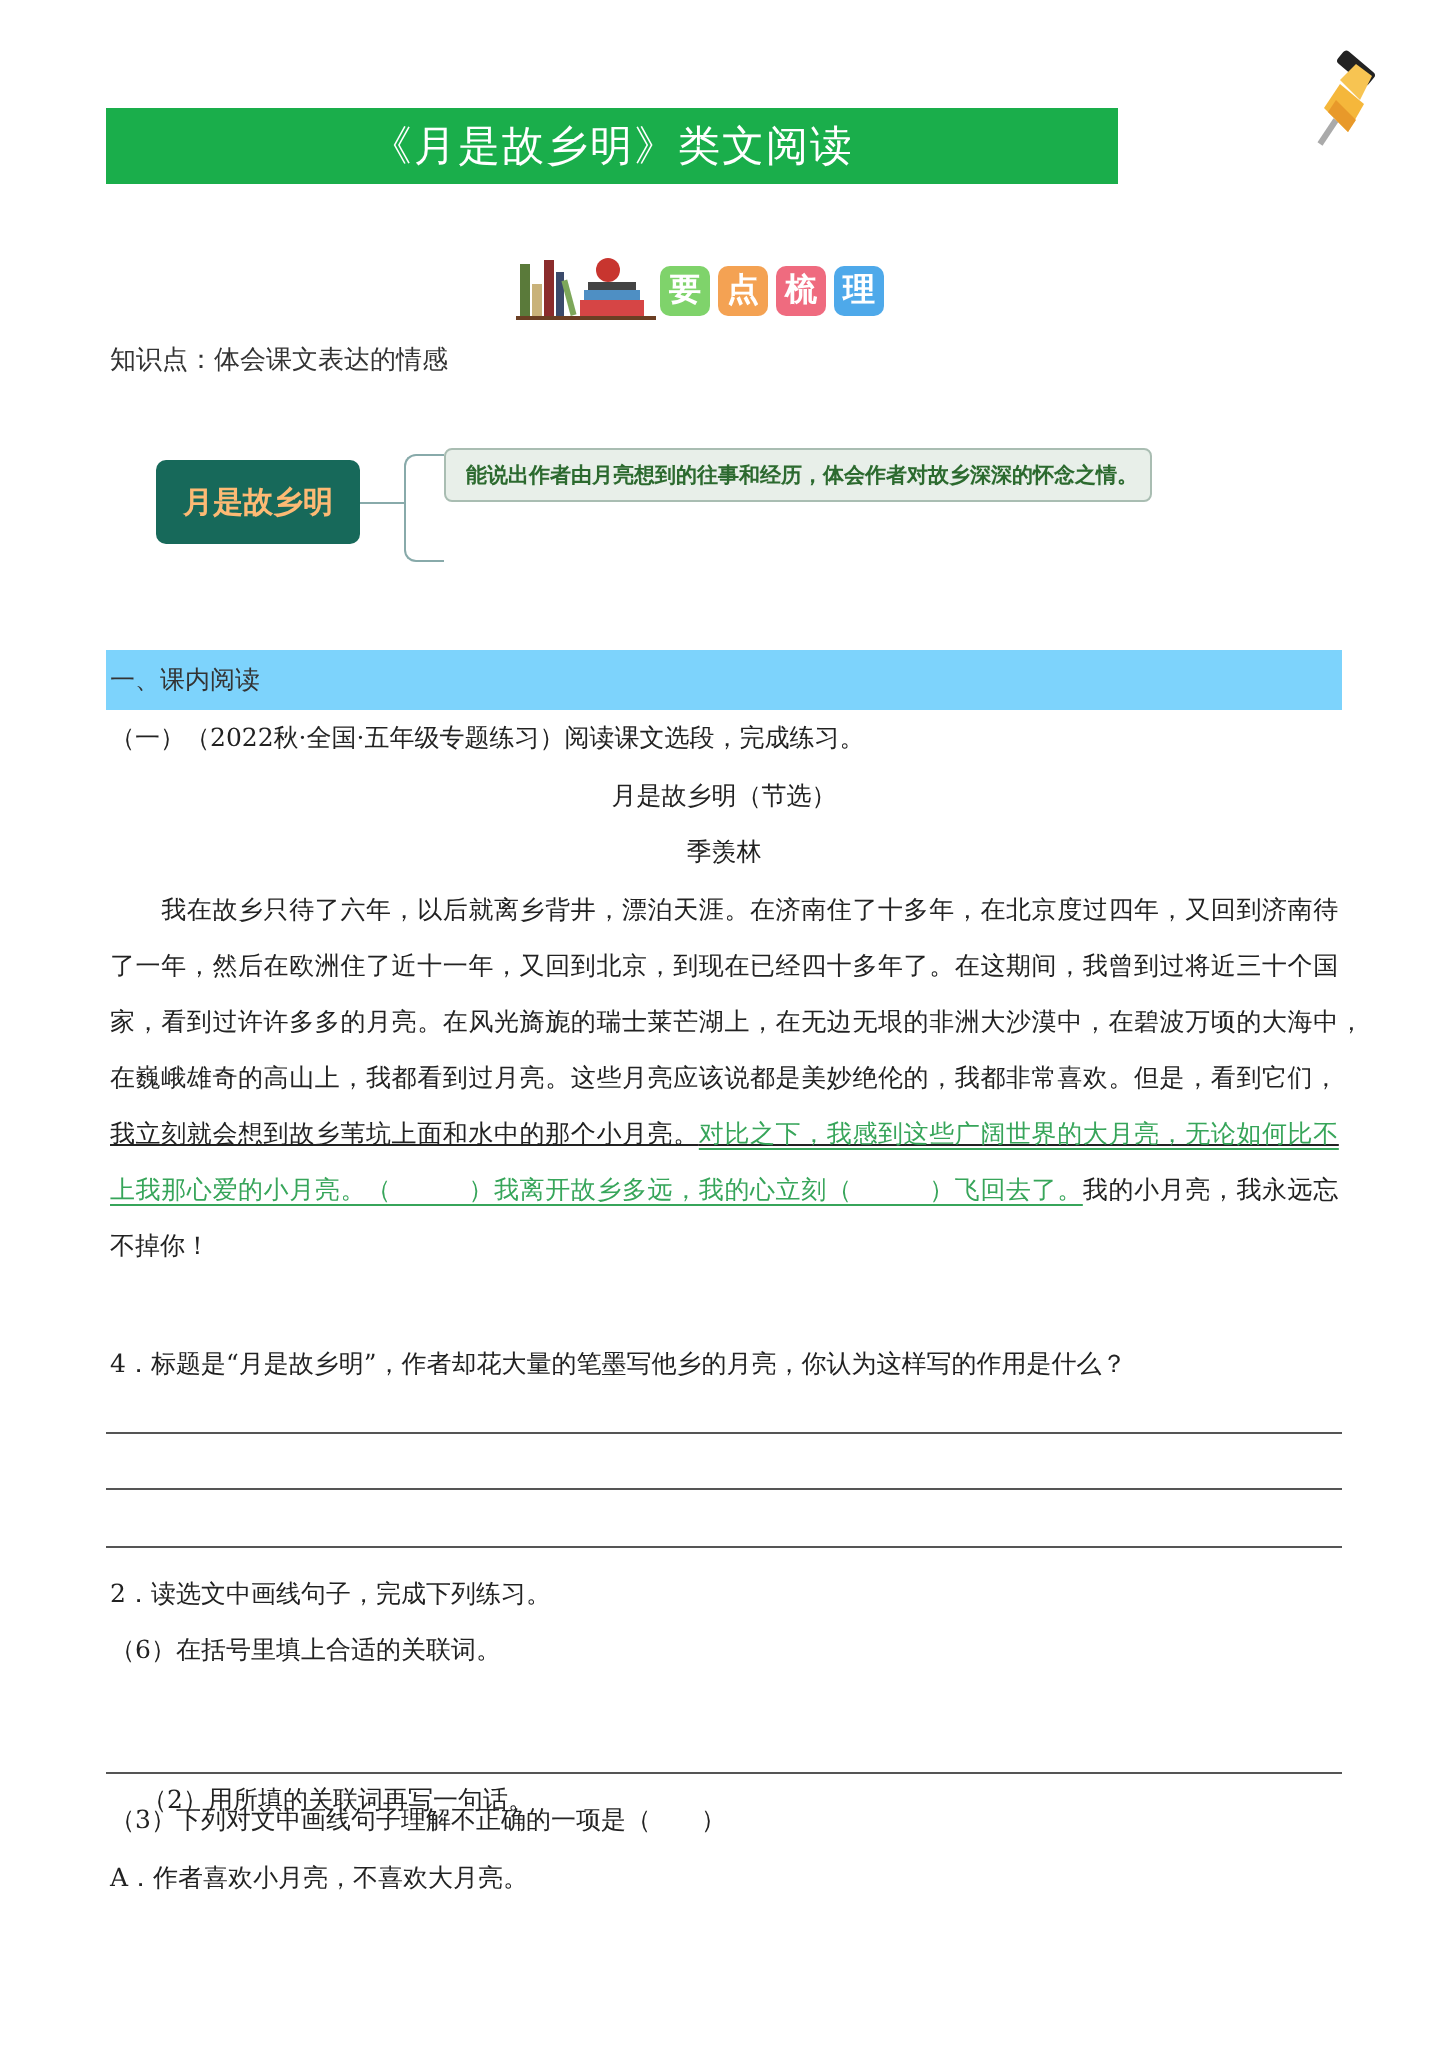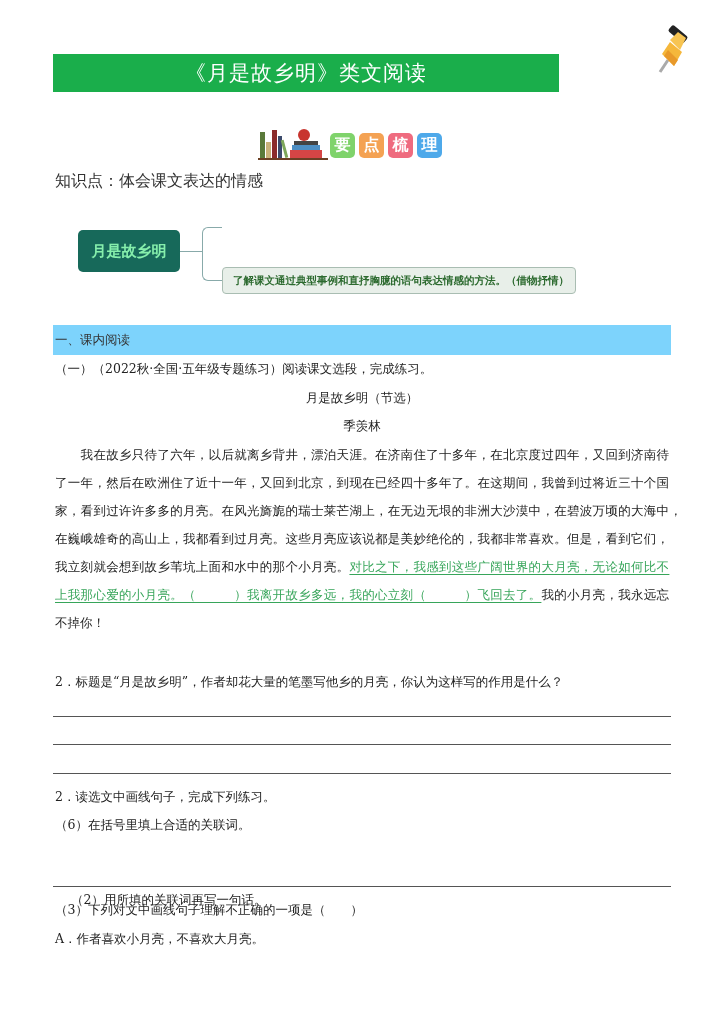--- a/index.html
+++ b/index.html
@@ -20,26 +20,26 @@
     display: flex; align-items: flex-end;
   }
   .books { width: 70px; height: 34px; position: relative; }
   .logo-chars { display: flex; gap: 4px; margin-left: 2px; margin-bottom: 2px; }
   .logo-char {
     width: 25px; height: 25px; border-radius: 5px; color: #fff;
     font-family: "DejaVu Sans", "Liberation Sans", sans-serif; font-weight: bold;
     font-size: 16px; display: flex; align-items: center; justify-content: center;
   }
 
-  .knowledge { position: absolute; left: 55px; top: 171px; font-size: 16px; color: #333; }
+  .knowledge { position: absolute; left: 55px; top: 171px; font-size: 13px; color: #333; }
 
   .mindmap { position: absolute; left: 54px; top: 200px; width: 560px; height: 110px; }
   .mm-root {
     position: absolute; left: 24px; top: 30px; width: 102px; height: 42px;
-    background: #17695a; border-radius: 5px; color: #86efac;
+    background: #17695a; border-radius: 5px; color: #fdba74;
     font-family: "DejaVu Sans", "Liberation Sans", sans-serif; font-weight: bold; font-size: 15px;
     display: flex; align-items: center; justify-content: center;
   }
   .mm-conn-h { position: absolute; left: 126px; top: 51px; width: 22px; height: 1px; background: #8aa; }
   .mm-conn-v {
     position: absolute; left: 148px; top: 27px; width: 20px; height: 54px;
     border: 1px solid #8aa; border-right: none; border-radius: 6px 0 0 6px;
   }
   .mm-branch {
     position: absolute; left: 168px; width: 354px; height: 27px;
@@ -95,44 +95,44 @@
     <div class="logo-char" style="background:#4ea9ea">理</div>
   </div>
 </div>
 
 <div class="knowledge">知识点：体会课文表达的情感</div>
 
 <div class="mindmap">
   <div class="mm-root">月是故乡明</div>
   <div class="mm-conn-h"></div>
   <div class="mm-conn-v"></div>
-  <div class="mm-branch" style="top:67px">了解课文通过典型事例和直抒胸臆的语句表达情感的方法。（借物抒情）</div>
+  <div class="mm-branch" style="top:24px">能说出作者由月亮想到的往事和经历，体会作者对故乡深深的怀念之情。</div>
 </div>
 
 <div class="section-bar">
   <span>一、课内阅读</span>
 </div>
 
 <div class="line" style="left:55px; top:361px;">（一）（2022秋·全国·五年级专题练习）阅读课文选段，完成练习。</div>
 <div class="line center" style="top:390px;">月是故乡明（节选）</div>
 <div class="line center" style="top:418px;">季羡林</div>
 
 <div class="line" style="left:55px; top:447px; letter-spacing:0.3px;">　　我在故乡只待了六年，以后就离乡背井，漂泊天涯。在济南住了十多年，在北京度过四年，又回到济南待</div>
 <div class="line" style="left:55px; top:475px; letter-spacing:0.3px;">了一年，然后在欧洲住了近十一年，又回到北京，到现在已经四十多年了。在这期间，我曾到过将近三十个国</div>
 <div class="line" style="left:55px; top:503px; letter-spacing:0.3px;">家，看到过许许多多的月亮。在风光旖旎的瑞士莱芒湖上，在无边无垠的非洲大沙漠中，在碧波万顷的大海中，</div>
 <div class="line" style="left:55px; top:531px; letter-spacing:0.3px;">在巍峨雄奇的高山上，我都看到过月亮。这些月亮应该说都是美妙绝伦的，我都非常喜欢。但是，看到它们，</div>
-<div class="line" style="left:55px; top:559px; letter-spacing:0.3px;">
+<div class="line" style="left:55px; top:559px; letter-spacing:0.3px;text-decoration:underline;">
   <span>我立刻就会想到故乡苇坑上面和水中的那个小月亮。</span><span class="underline-green">对比之下，我感到这些广阔世界的大月亮，无论如何比不</span>
 </div>
 <div class="line" style="left:55px; top:587px; letter-spacing:0.3px;">
   <span class="underline-green">上我那心爱的小月亮。（　　　）我离开故乡多远，我的心立刻（　　　）飞回去了。</span><span>我的小月亮，我永远忘</span>
 </div>
 <div class="line" style="left:55px; top:615px;">不掉你！</div>
 
-<div class="line" style="left:55px; top:674px;">2．标题是“月是故乡明”，作者却花大量的笔墨写他乡的月亮，你认为这样写的作用是什么？</div>
+<div class="line" style="left:55px; top:674px;">4．标题是“月是故乡明”，作者却花大量的笔墨写他乡的月亮，你认为这样写的作用是什么？</div>
 <div class="answer-line" style="top:716px;"></div>
 <div class="answer-line" style="top:744px;"></div>
 <div class="answer-line" style="top:773px;"></div>
 
 <div class="line" style="left:55px; top:789px;">2．读选文中画线句子，完成下列练习。</div>
 <div class="line" style="left:55px; top:817px;">（6）在括号里填上合适的关联词。</div>
 <div class="line" style="left:55px; top:892px;margin-left:16px;">（2）用所填的关联词再写一句话。</div>
 <div class="answer-line" style="top:886px;"></div>
 <div class="line" style="left:55px; top:902px;">（3）下列对文中画线句子理解不正确的一项是（　　）</div>
 <div class="line" style="left:55px; top:931px;">A．作者喜欢小月亮，不喜欢大月亮。</div>

